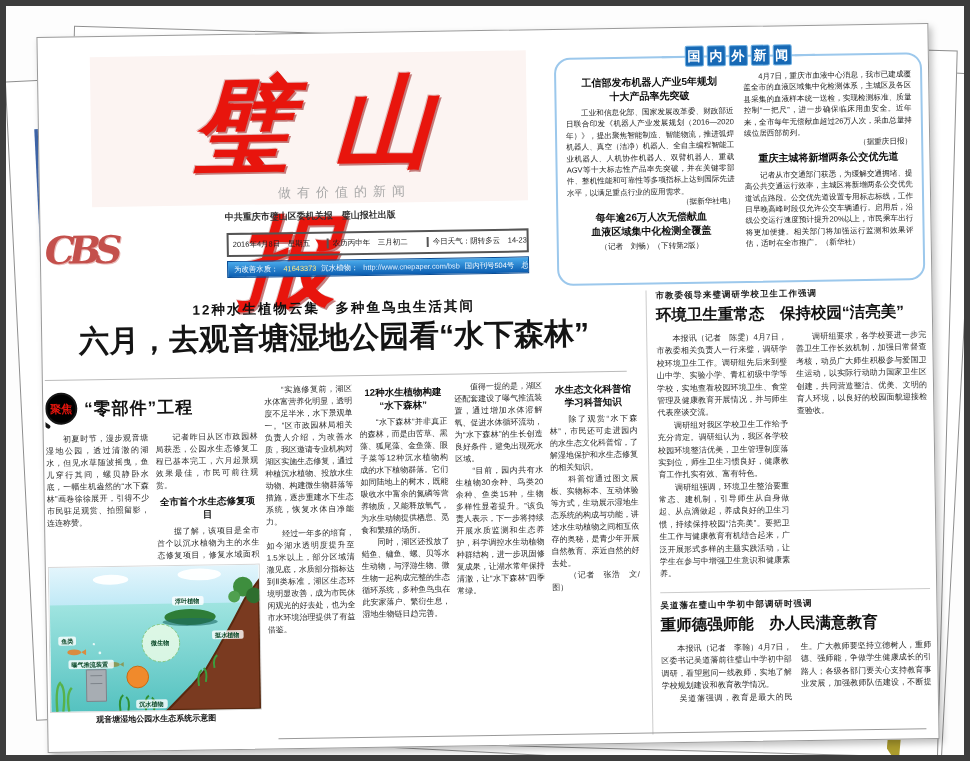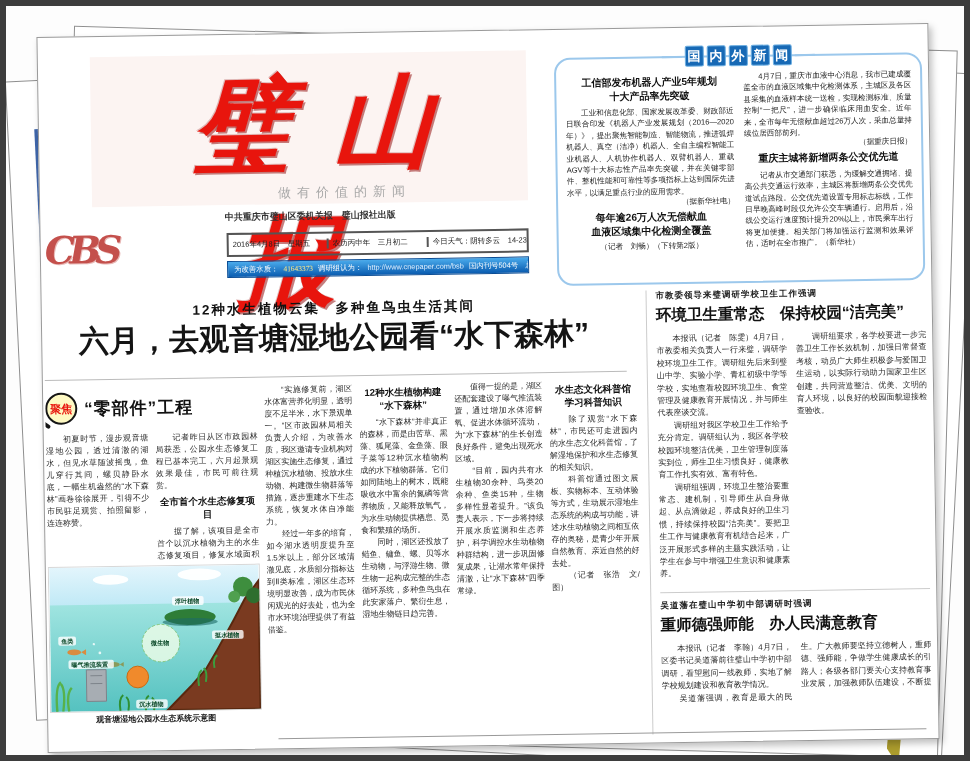--- a/index.html
+++ b/index.html
@@ -28,21 +28,21 @@
                font-size:9px; color:#333; font-weight:bold; }
   .cbs { position:absolute; left:4px; top:190px; font-family:"DejaVu Serif",serif; font-style:italic;
          font-weight:bold; font-size:38px; color:#c4504c; letter-spacing:-6px; text-shadow:1px 1px 0 #e8b9b7; }
   .infobar { position:absolute; left:186px; top:198px; width:302px; height:24px; border:2px solid #555;
              display:flex; align-items:center; }
   .infobar .cell { flex:1; font-size:7.5px; color:#222; padding:0 4px; white-space:nowrap; overflow:hidden; }
   .infobar .cell + .cell { border-left:2px solid #555; }
   .bluebar { position:absolute; left:186px; top:226px; width:302px; height:17px;
              background:linear-gradient(#4aabec,#0a5cb0); border:1px solid #0a4c94; color:#fff;
              font-size:7.4px; display:flex; align-items:center; gap:5px; padding:0 6px; white-space:nowrap; overflow:hidden; }
-  .bluebar .num { color:#ffe98a;font-family:Liberation Serif, serif; } .bluebar .url { color:#dff0ff; } .bluebar .issue { margin-left:auto; }
+  .bluebar .num { color:#ffe98a; } .bluebar .url { color:#dff0ff; } .bluebar .issue { margin-left:auto; }
 
   
   .newsbox { position:absolute; left:516px; top:28px; width:368px; height:228px;
              border:2px solid #9cc8ec; border-radius:16px; padding:14px 9px 6px; }
   .tiles { position:absolute; left:0; right:0; top:-12px; display:flex; justify-content:center;
            align-items:center; gap:3px; }
   .tiles::before,.tiles::after { content:''; width:20px; height:2px; background:#9cc8ec; }
   .tile { background:#1769b5; border:1px solid #6fb0e2; color:#fff; font-weight:bold; font-size:13px;
           line-height:1; padding:3px 2px; border-radius:2px; }
   .bxcols { display:flex; gap:10px; height:204px; overflow:hidden; }
@@ -58,21 +58,21 @@
             font-size:13.5px; font-weight:bold; letter-spacing:2px; color:#111; }
   .headline { position:absolute; left:0; top:284px; width:584px; text-align:center;
               font-size:30px; font-weight:900; white-space:nowrap; color:#141414; }
   .lead-rule { position:absolute; left:2px; top:342px; width:582px; border-top:1px solid #bbb; }
   .bot-rule { position:absolute; left:230px; top:704px; width:648px; border-top:1px solid #999; }
 
   
   .main-area { position:absolute; left:2px; top:350px; width:592px; height:352px; display:flex; gap:7px; overflow:hidden; }
   .left-stack { flex:0 0 212px; }
   .focusrow { display:flex; align-items:center; gap:7px; height:42px; margin-bottom:4px; }
-  .mag { position:relative; width:32px; height:32px; border-radius:50%; background:#fef9c3;
+  .mag { position:relative; width:32px; height:32px; border-radius:50%; background:#000000;
          border:2px solid #161616; flex:0 0 32px; }
   .mag span { display:block; text-align:center; line-height:28px; font-size:11px; font-weight:bold; color:#e8150d; }
   .mag::after { content:''; position:absolute; left:-13px; bottom:-2px; width:17px; height:4px;
                 background:#161616; transform:rotate(35deg); border-radius:2px; }
   .focus-title { font-size:17px; font-weight:900; color:#111; letter-spacing:1px; }
   .ncols { display:flex; gap:7px; height:128px; overflow:hidden; margin-bottom:5px; }
   .ncol { flex:1; overflow:hidden; }
   .btxt { font-size:8px; line-height:1.5; text-align:justify; white-space:pre-line; color:#2b2b2b; }
   .subhead { font-size:9.5px; font-weight:800; text-align:center; line-height:1.35; margin:4px 0;
              white-space:pre-line; color:#111; }
@@ -115,21 +115,21 @@
       <div class="cbs">CBS</div>
 
       <div class="infobar">
         <div class="cell">2016年4月8日　星期五</div>
         <div class="cell">农历丙申年　三月初二</div>
         <div class="cell">今日天气：阴转多云　14-23℃</div>
       </div>
       <div class="bluebar">
         <span>为改善水质：</span>
           <span class="num">41643373</span>
-        <span>调研组认为：</span>
+        <span>沉水植物：</span>
           <span class="url">http://www.cnepaper.com/bsb</span>
         <span class="issue">国内刊号504号　总第2940期</span>
       </div>
 
       <div class="newsbox">
         <div class="tiles">
           <span class="tile">国</span>
           <span class="tile">内</span>
           <span class="tile">外</span>
           <span class="tile">新</span>

